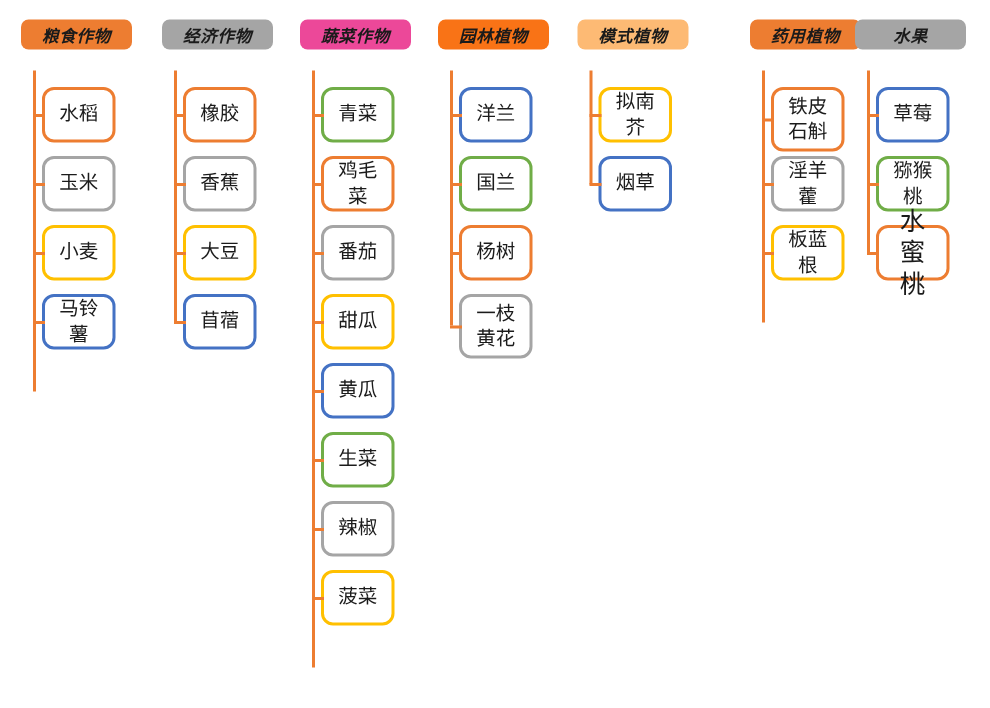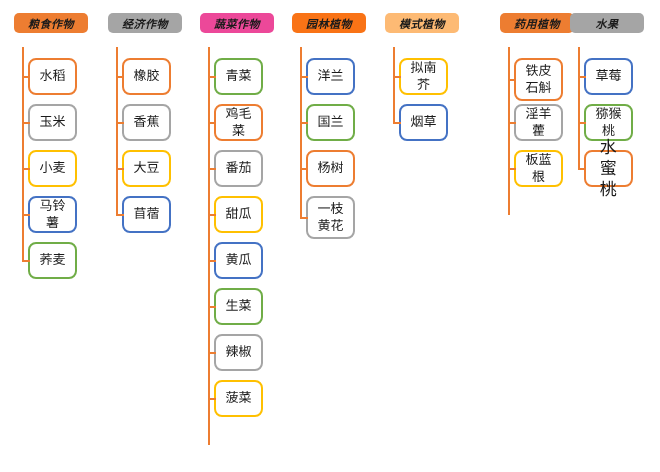--- a/index.html
+++ b/index.html
@@ -39,21 +39,20 @@
 <div class="canvas">
 
   <div class="col" style="left:14px">
     <div class="hdr h-orange">粮食作物</div>
     <div class="vline" style="height:214px"></div>
     <div class="kids">
       <div class="kid c-orange">水稻</div>
       <div class="kid c-gray">玉米</div>
       <div class="kid c-yellow">小麦</div>
       <div class="kid c-blue">马铃薯</div>
-      <div class="kid c-green">荞麦</div>
     </div>
   </div>
 
   <div class="col" style="left:108px">
     <div class="hdr h-gray">经济作物</div>
     <div class="vline" style="height:168px"></div>
     <div class="kids">
       <div class="kid c-orange">橡胶</div>
       <div class="kid c-gray">香蕉</div>
       <div class="kid c-yellow">大豆</div>

